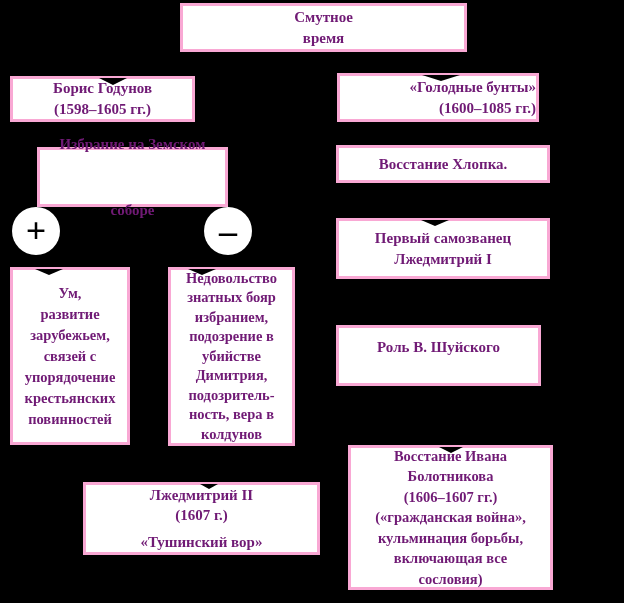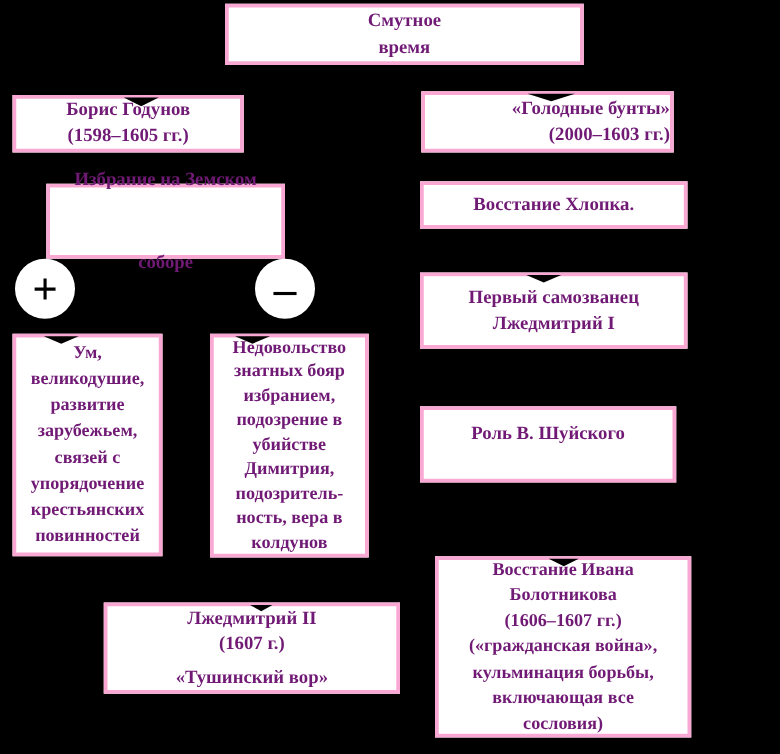--- a/index.html
+++ b/index.html
@@ -70,21 +70,21 @@
 
   <div class="node" id="n-boris">
     <span class="notch" style="left:86px;border-width:7px 14px 0 14px;"></span>
     <span class="line">Борис Годунов</span>
     <span class="line">(1598–1605 гг.)</span>
   </div>
 
   <div class="node" id="n-golodnye">
     <span class="notch" style="left:82px;border-width:6px 19px 0 19px;"></span>
     <span class="line">«Голодные бунты»</span>
-    <span class="line">(2000–1603 гг.)</span>
+    <span class="line">(1600–1085 гг.)</span>
   </div>
 
   <div class="node" id="n-izbranie">
     <span class="line">Избрание на Земском</span>
     <span class="line">соборе</span>
   </div>
 
   <div class="node" id="n-khlopka">
     <span class="line">Восстание Хлопка.</span>
   </div>
@@ -93,21 +93,20 @@
     <span>+</span>
   </div>
 
   <div class="circle" id="n-minus">
     <span>–</span>
   </div>
 
   <div class="node" id="n-um">
     <span class="notch" style="left:22px;border-width:6px 14px 0 14px;"></span>
     <span class="line">Ум,</span>
-    <span class="line">великодушие,</span>
     <span class="line">развитие</span>
     <span class="line">зарубежьем,</span>
     <span class="line">связей с</span>
     <span class="line">упорядочение</span>
     <span class="line">крестьянских</span>
     <span class="line">повинностей</span>
   </div>
 
   <div class="node" id="n-nedovolstvo">
     <span class="notch" style="left:17px;border-width:6px 14px 0 14px;"></span>

